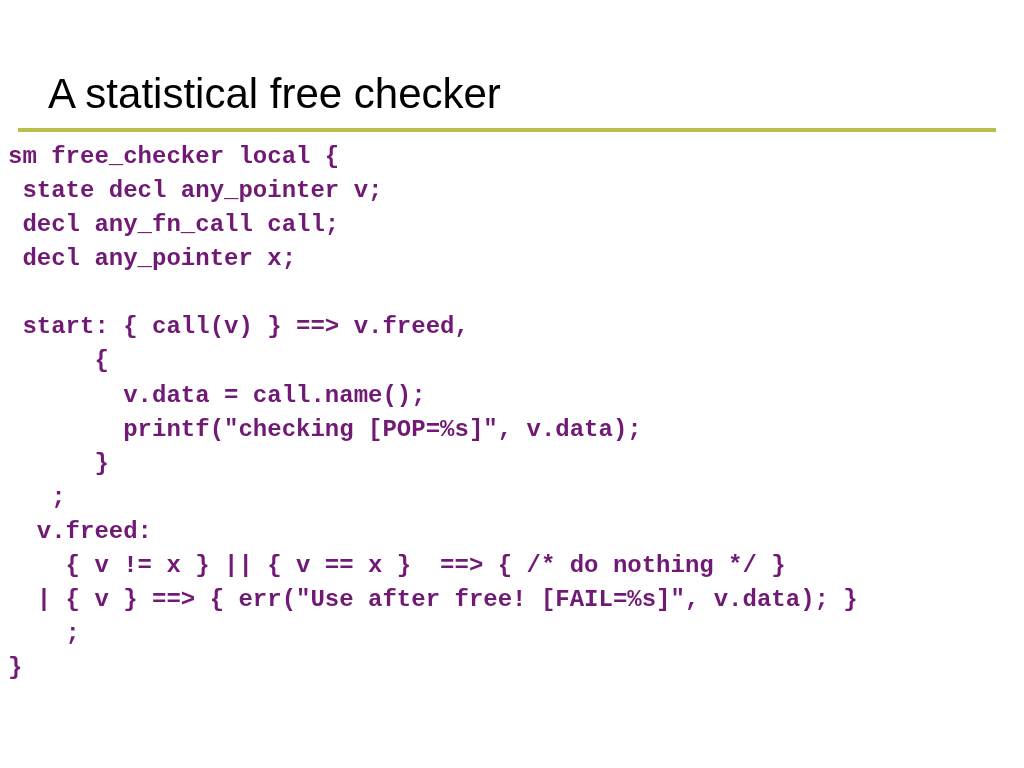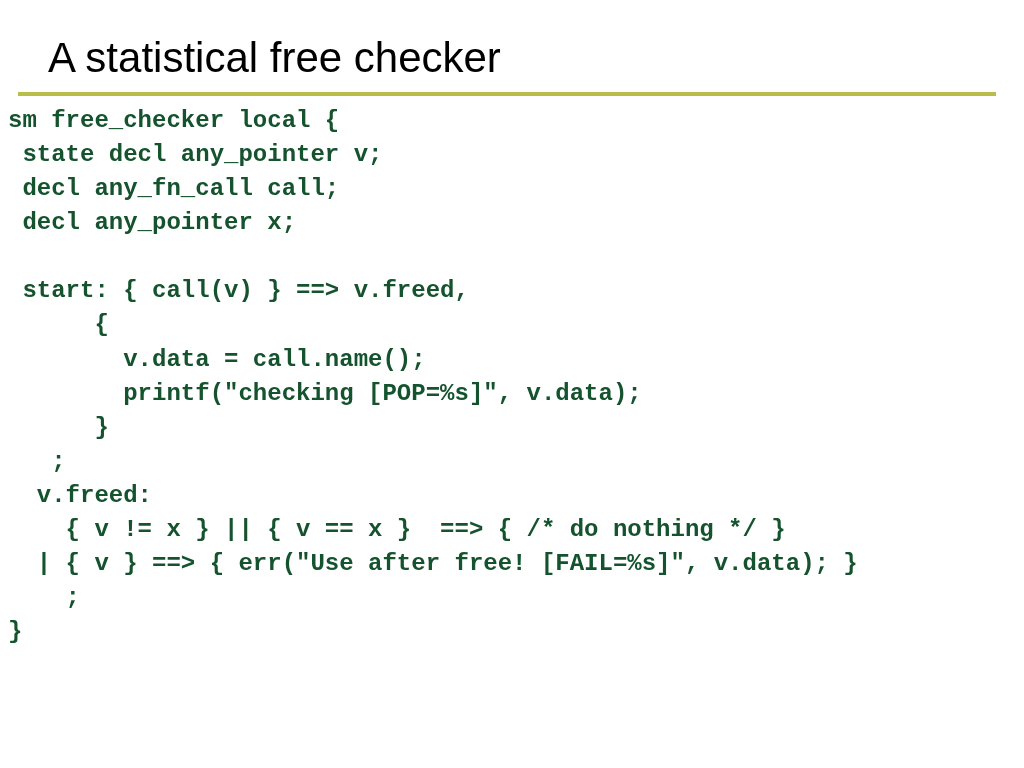--- a/index.html
+++ b/index.html
@@ -11,40 +11,40 @@
       width: 1024px;
       height: 768px;
       background: #ffffff;
       font-family: Verdana, Geneva, sans-serif;
       padding: 0;
       overflow: hidden;
     }
     .slide-container {
       width: 100%;
       height: 100%;
-      padding: 34px 0 0 0;
+      padding: 70px 0 0 0;
     }
     .title {
       font-size: 42px;
       font-weight: normal;
       color: #000000;
       padding-left: 48px;
       padding-bottom: 10px;
       font-family: Verdana, Geneva, sans-serif;
     }
     .underline {
       border-bottom: 4px solid #b9bd4a;
       margin: 0 28px 8px 18px;
     }
     .code-block {
       font-family: "Courier New", Courier, monospace;
       font-size: 24px;
       font-weight: bold;
       line-height: 1.42;
-      color: #14532d;
+      color: #701a75;
       padding-left: 8px;
       white-space: pre;
     }
   </style>
 </head>
 <body>
 
 <div class="slide-container">
   <h1 class="title">A statistical free checker</h1>
   <div class="underline"></div>

